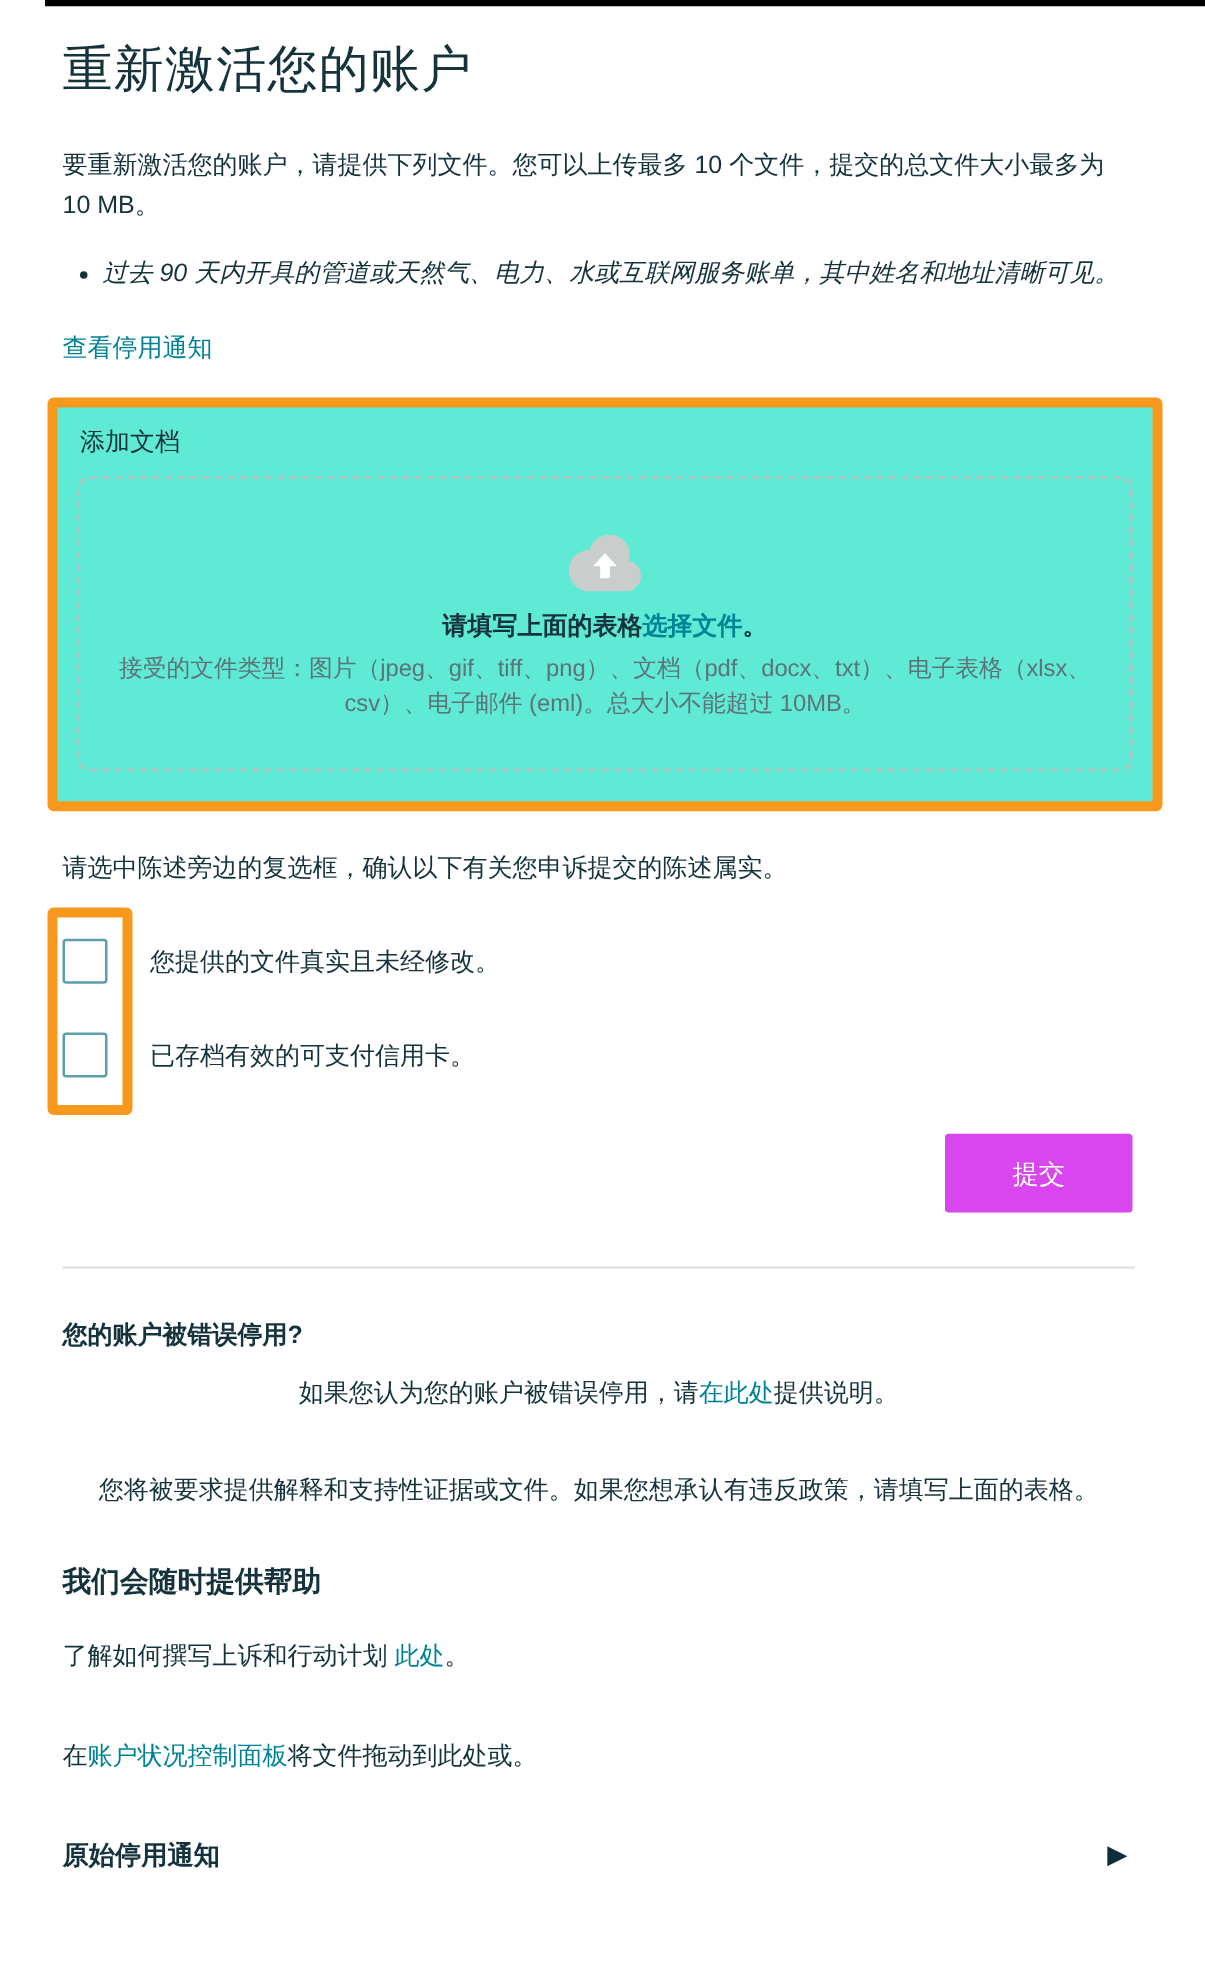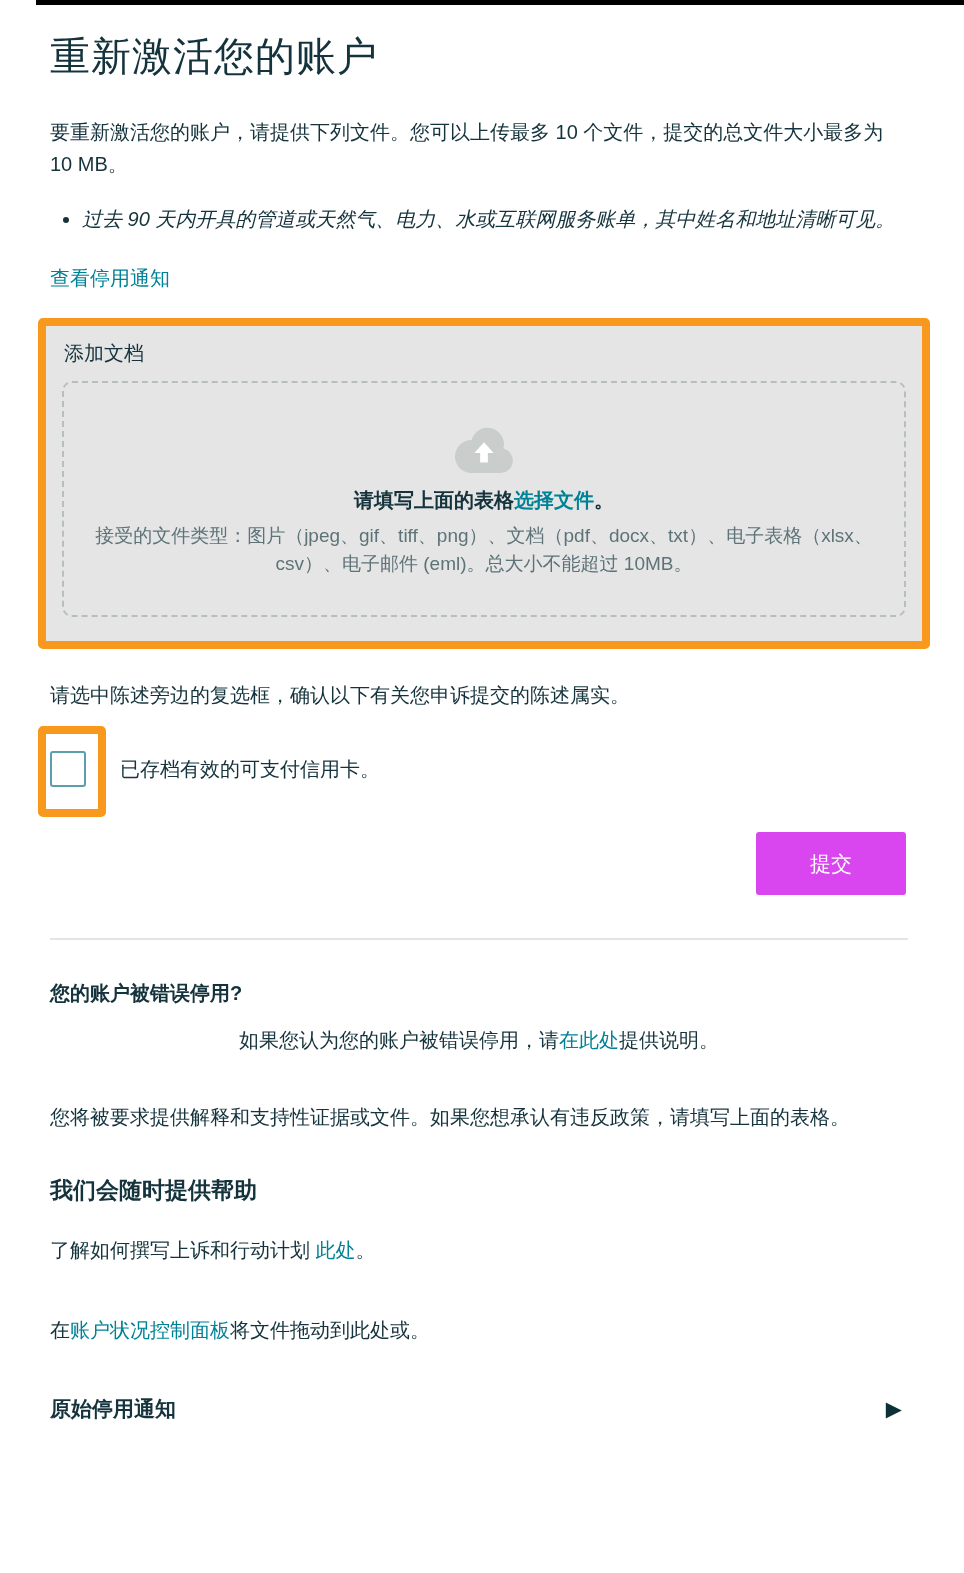--- a/index.html
+++ b/index.html
@@ -38,21 +38,21 @@
 
   a.link { color: #008296; text-decoration: none; cursor: pointer; }
   .view-notice { display: inline-block; margin-top: 30px; font-size: 20px; }
 
   
   .hl-upload {
     margin: 26px -22px 0 -12px;
     border: 8px solid #F8991D;
     border-radius: 5px;
     padding: 12px 16px 24px;
-    background: #e5e5e5;
+    background: #5eead4;
   }
   .upload-label { font-size: 20px; margin: 2px 0 0 2px; }
   .dropzone {
     margin-top: 14px;
     border: 2px dashed #b6bebf;
     border-radius: 10px;
     text-align: center;
     padding: 44px 30px 36px;
     cursor: pointer;
   }
@@ -102,21 +102,21 @@
     width: 150px;
     height: 63px;
     border-radius: 3px;
     cursor: pointer;
   }
 
   hr.divider { margin: 43px 0 0; border: none; border-top: 2px solid #e4e4e4; }
 
   h3.sub-heading { font-size: 20px; font-weight: 700; margin: 38px 0 0; line-height: 1.5; }
   p.after-heading { margin-top: 16px; text-align: center; }
-  p.spaced { margin-top: 44px; }
+  p.spaced { margin-top: 44px; text-align: center; }
 
   h2.help-heading { font-size: 23px; font-weight: 700; margin: 42px 0 0; }
   p.help-line1 { margin-top: 28px; }
   p.help-line2 { margin-top: 48px; }
 
   .notice-row {
     margin-top: 48px;
     display: flex;
     justify-content: space-between;
     align-items: center;
@@ -161,20 +161,24 @@
       <div class="accepted">接受的文件类型：图片（jpeg、gif、tiff、png）、文档（pdf、docx、txt）、电子表格（xlsx、csv）、电子邮件 (eml)。总大小不能超过 10MB。</div>
     </div>
   </div>
 
   <p class="body-text confirm-intro">请选中陈述旁边的复选框，确认以下有关您申诉提交的陈述属实。</p>
 
   <div class="checkbox-group">
     <div class="hl-checkboxes"></div>
 
 
+    <div class="checkbox-row">
+      <div class="checkbox" role="checkbox" aria-checked="false"></div>
+      <div class="checkbox-label">您提供的文件真实且未经修改。</div>
+    </div>
 
     <div class="checkbox-row">
       <div class="checkbox" role="checkbox" aria-checked="false"></div>
       <div class="checkbox-label">已存档有效的可支付信用卡。</div>
     </div>
   </div>
 
   <div class="submit-row">
     <button class="submit-btn">提交</button>
   </div>

